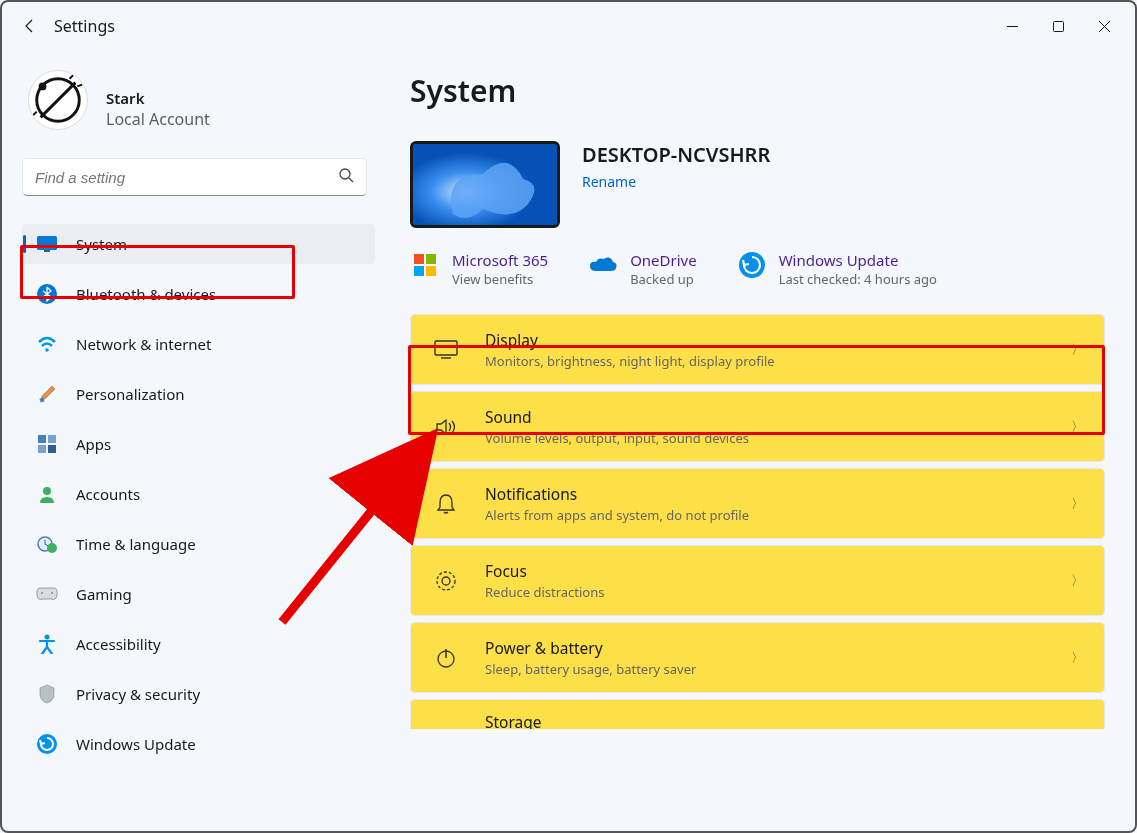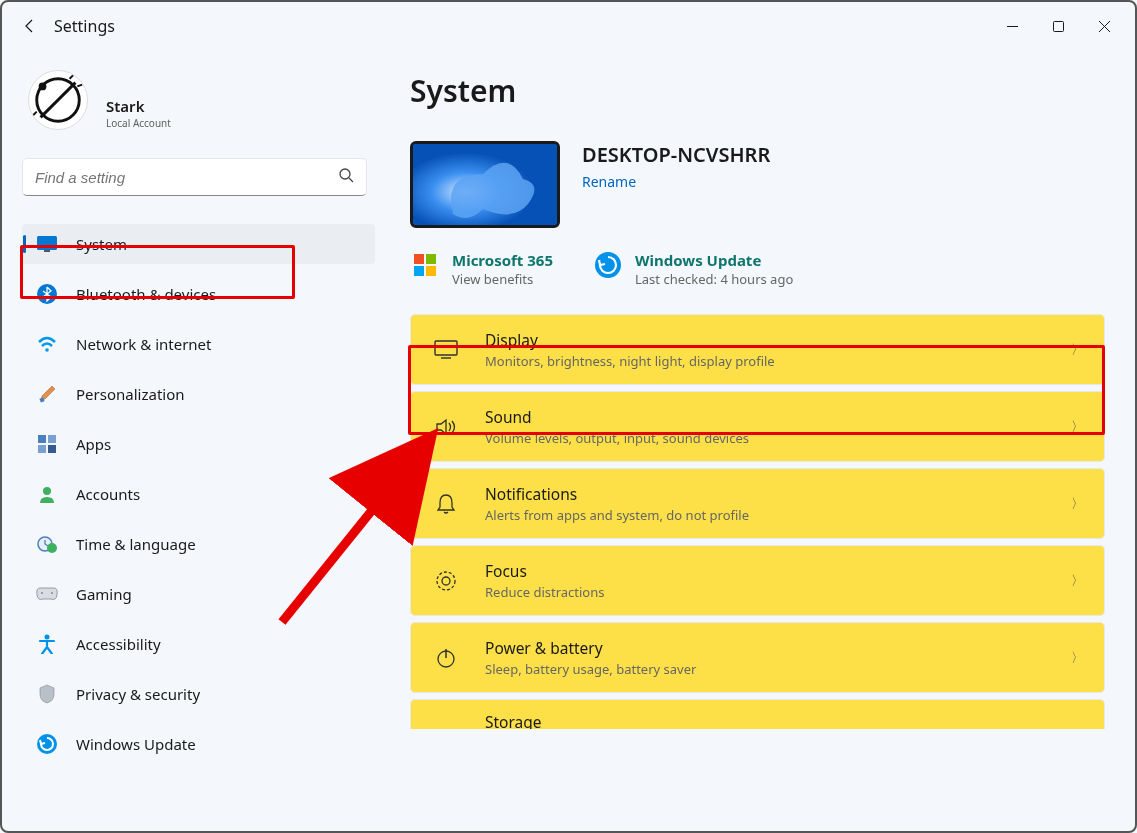--- a/index.html
+++ b/index.html
@@ -41,21 +41,21 @@
     background: radial-gradient(circle at 30% 30%, #fff 8%, #000 10%, #000 12%, transparent 13%),
                 radial-gradient(circle at 70% 70%, #000 8%, transparent 9%),
                 #fff;
     border: 1px solid #ddd;
     position:relative;
     overflow:hidden;
   }
   .avatar svg{ width:100%; height:100%;}
   .user-text{ margin-left:18px;}
   .user-name{ font-size:15px; font-weight:600; color:#1a1a1a;}
-  .user-sub{ font-size:10px; color:#5e5e5e;}
+  .user-sub{ font-size:16px; color:#5e5e5e;}
   
   .search {
     width: 345px; height: 38px; background:#fff;
     border:1px solid #e6e6ea; border-bottom:1px solid #888;
     border-radius:5px;
     display:flex; align-items:center; padding: 0 12px; margin-bottom:28px;
   }
   .search input { flex:1; border:none; outline:none; font-size:15px; background:transparent; color:#555;font-style:italic;}
   
   .nav { list-style:none; width:353px;}
@@ -80,21 +80,21 @@
     position:relative; overflow:hidden;
   }
   .device-info{ margin-left:22px;}
   .device-name{ font-size:20px; font-weight:600; color:#1a1a1a;}
   .device-model{ font-size:14px; color:#555; margin-top:2px;}
   .rename-link{ font-size:14px; color:#0067c0; cursor:pointer; margin-top:4px;}
   
   .status-row{ display:flex; gap:40px; margin-bottom:26px;}
   .status-item{ display:flex; align-items:flex-start; gap:12px; cursor:pointer;}
   .status-icon{ width:30px; height:30px; display:flex; align-items:center; justify-content:center;}
-  .status-title{ font-size:15px; font-weight:700; color:#0f766e;}
+  .status-title{ font-size:15px; font-weight:400; color:#4c1d95;}
   .status-sub{ font-size:13px; color:#666;}
   
   .card{
     background:#fde047; border:1px solid #e8e8eb; border-radius:5px;
     margin-bottom:6px; padding: 14px 20px 14px 20px;
     display:flex; align-items:center; cursor:pointer;
   }
   .card-icon{ width:30px; display:flex; align-items:center; justify-content:center; margin-right:24px; color:#303030;}
   .card-text{ flex:1;}
   .card-title{ font-size:15.5px; color:#1a1a1a;}
@@ -308,20 +308,31 @@
               <rect x="13" y="13" width="10" height="10" fill="#ffb900"></rect>
             </svg>
         </span>
         <div>
           <div class="status-title">Microsoft 365</div>
           <div class="status-sub">View benefits</div>
         </div>
       </div>
       <div class="status-item">
         <span class="status-icon">
+          <svg width="30" height="20">
+              <path d="M8 16 Q2 16 2 11 Q2 6 8 7 Q10 2 16 4 Q22 0 25 7 Q30 8 28 13 Q28 16 22 16 Z" fill="#0078d4"></path>
+            </svg>
+        </span>
+        <div>
+          <div class="status-title">OneDrive</div>
+          <div class="status-sub">Backed up</div>
+        </div>
+      </div>
+      <div class="status-item">
+        <span class="status-icon">
           <svg width="26" height="26">
               <circle cx="13" cy="13" r="13" fill="#0091ea"></circle>
               <path d="M13 5 A8 8 0 1 1 5 13" stroke="#fff" stroke-width="2.2" fill="none"></path>
               <path d="M4 8 L5 13 L10 12" stroke="#fff" stroke-width="2.2" fill="none"></path>
             </svg>
         </span>
         <div>
           <div class="status-title">Windows Update</div>
           <div class="status-sub">Last checked: 4 hours ago</div>
         </div>

